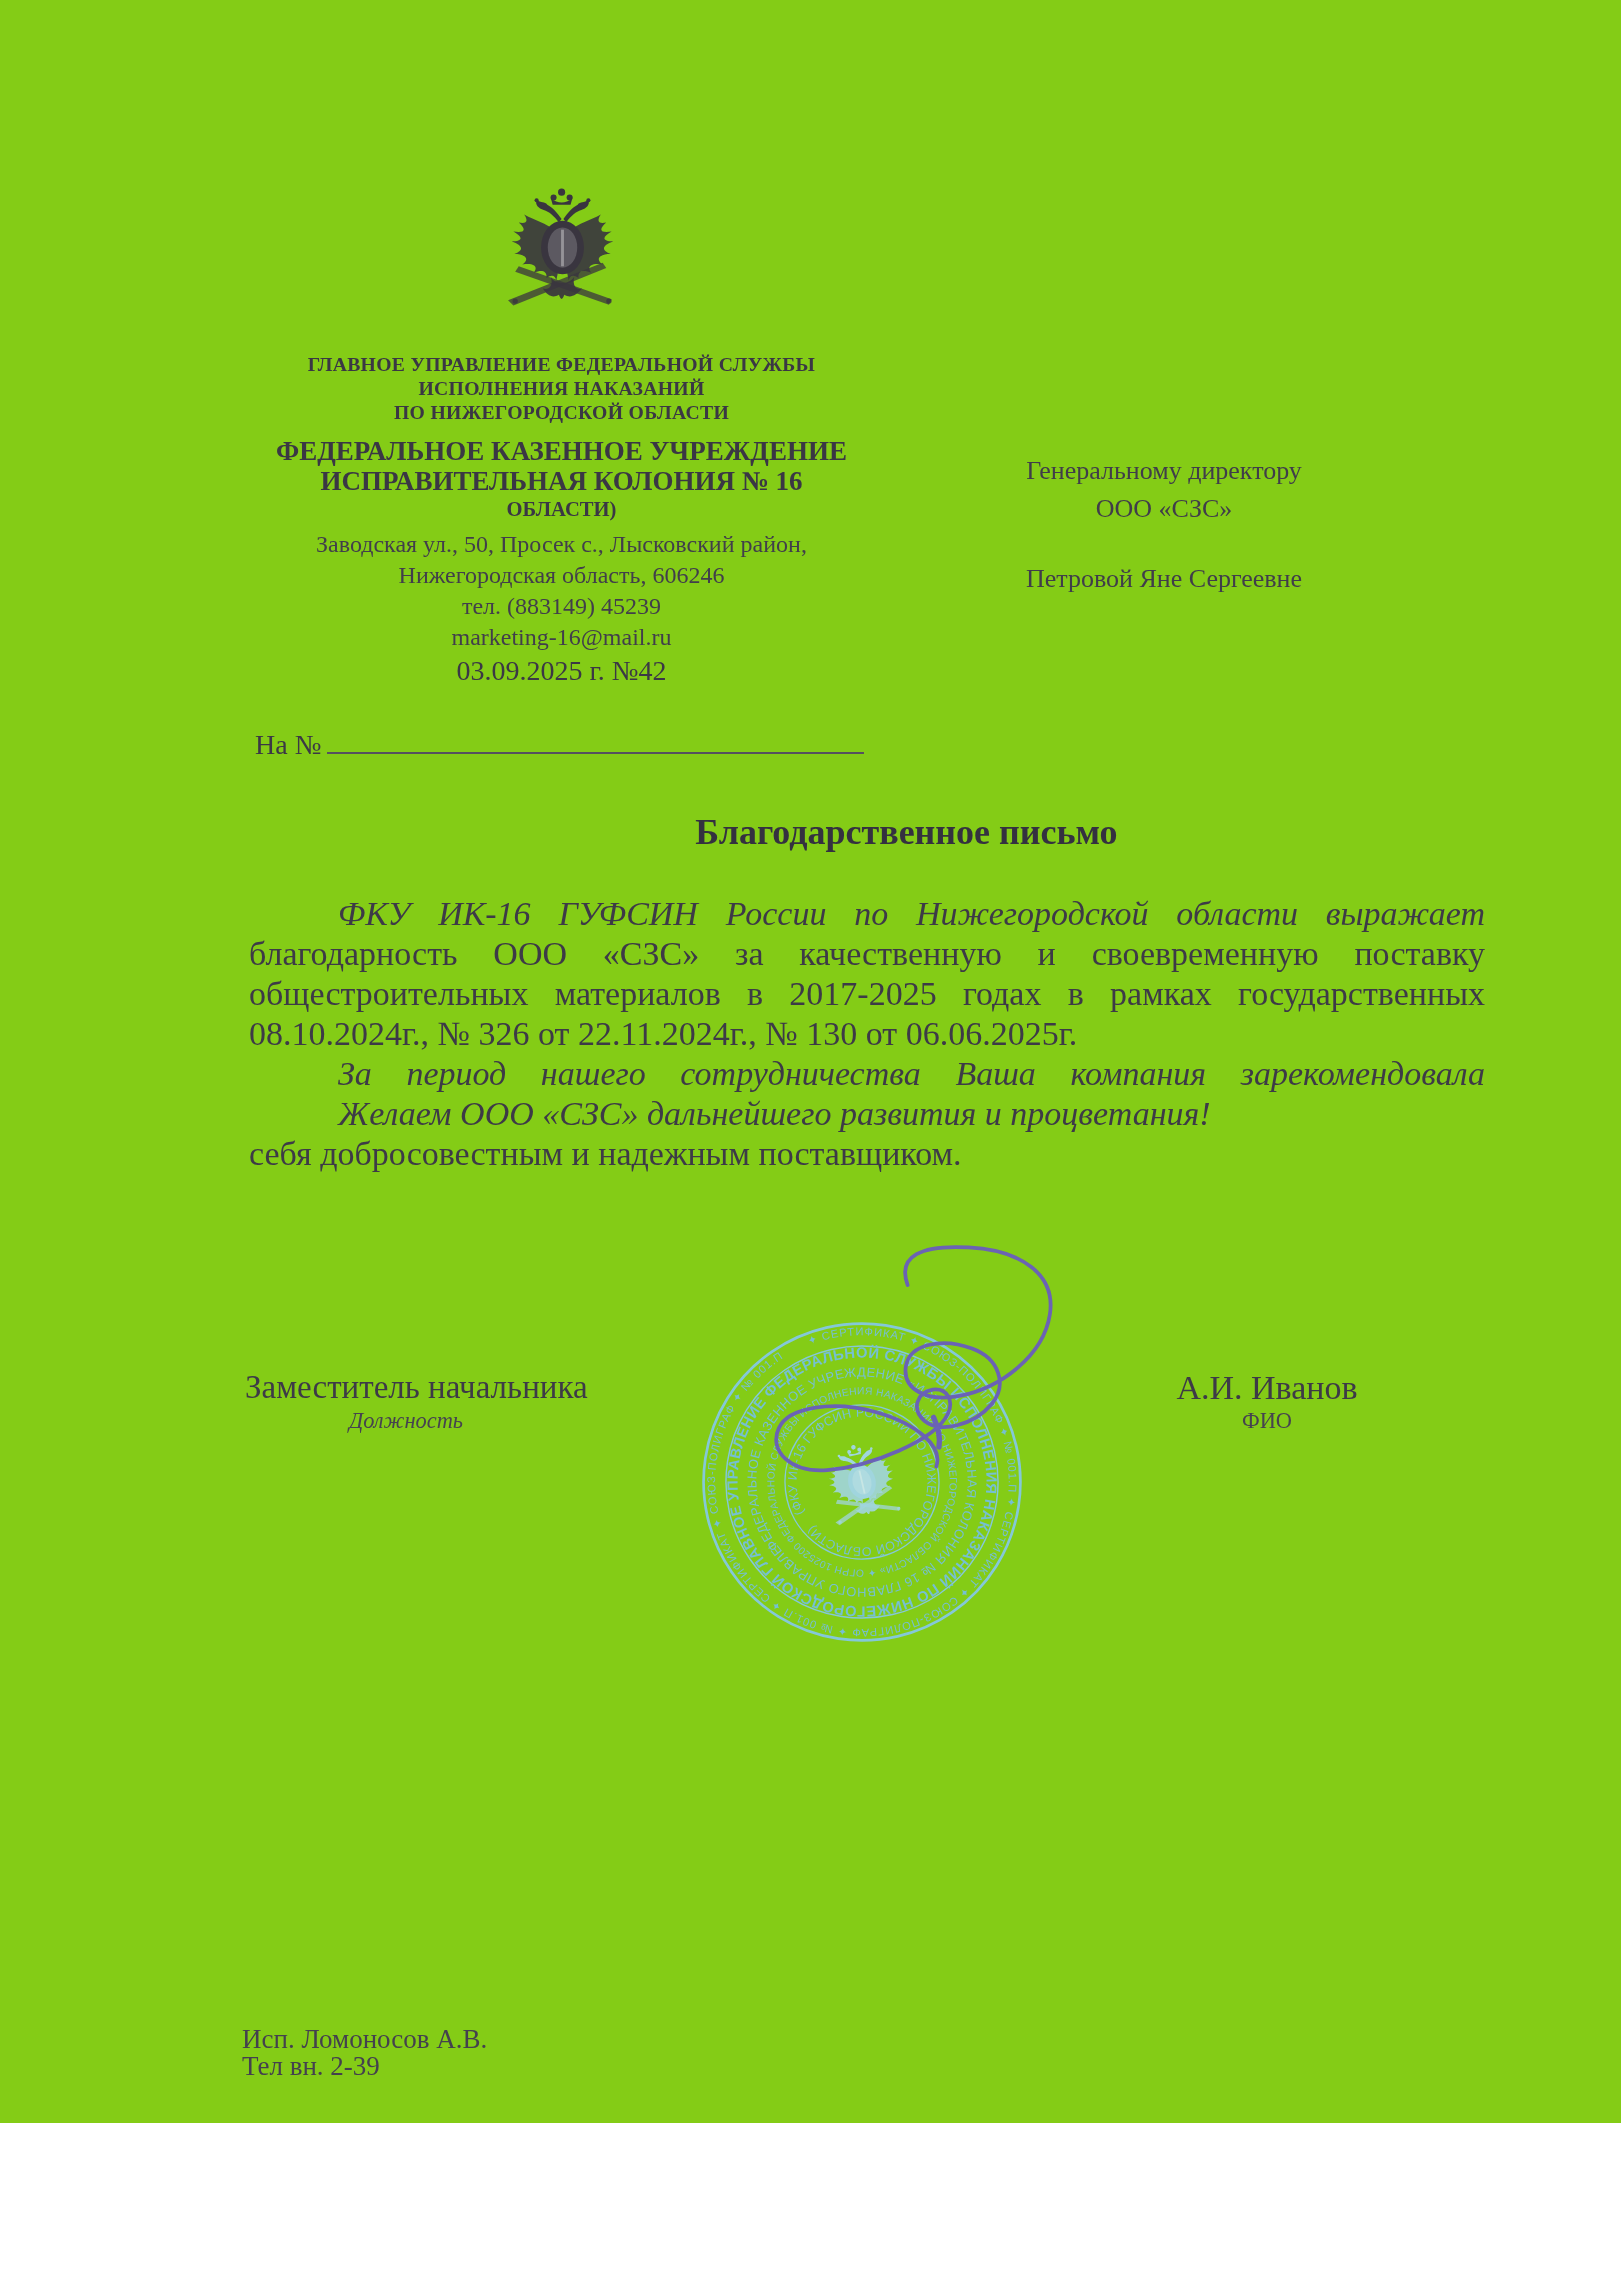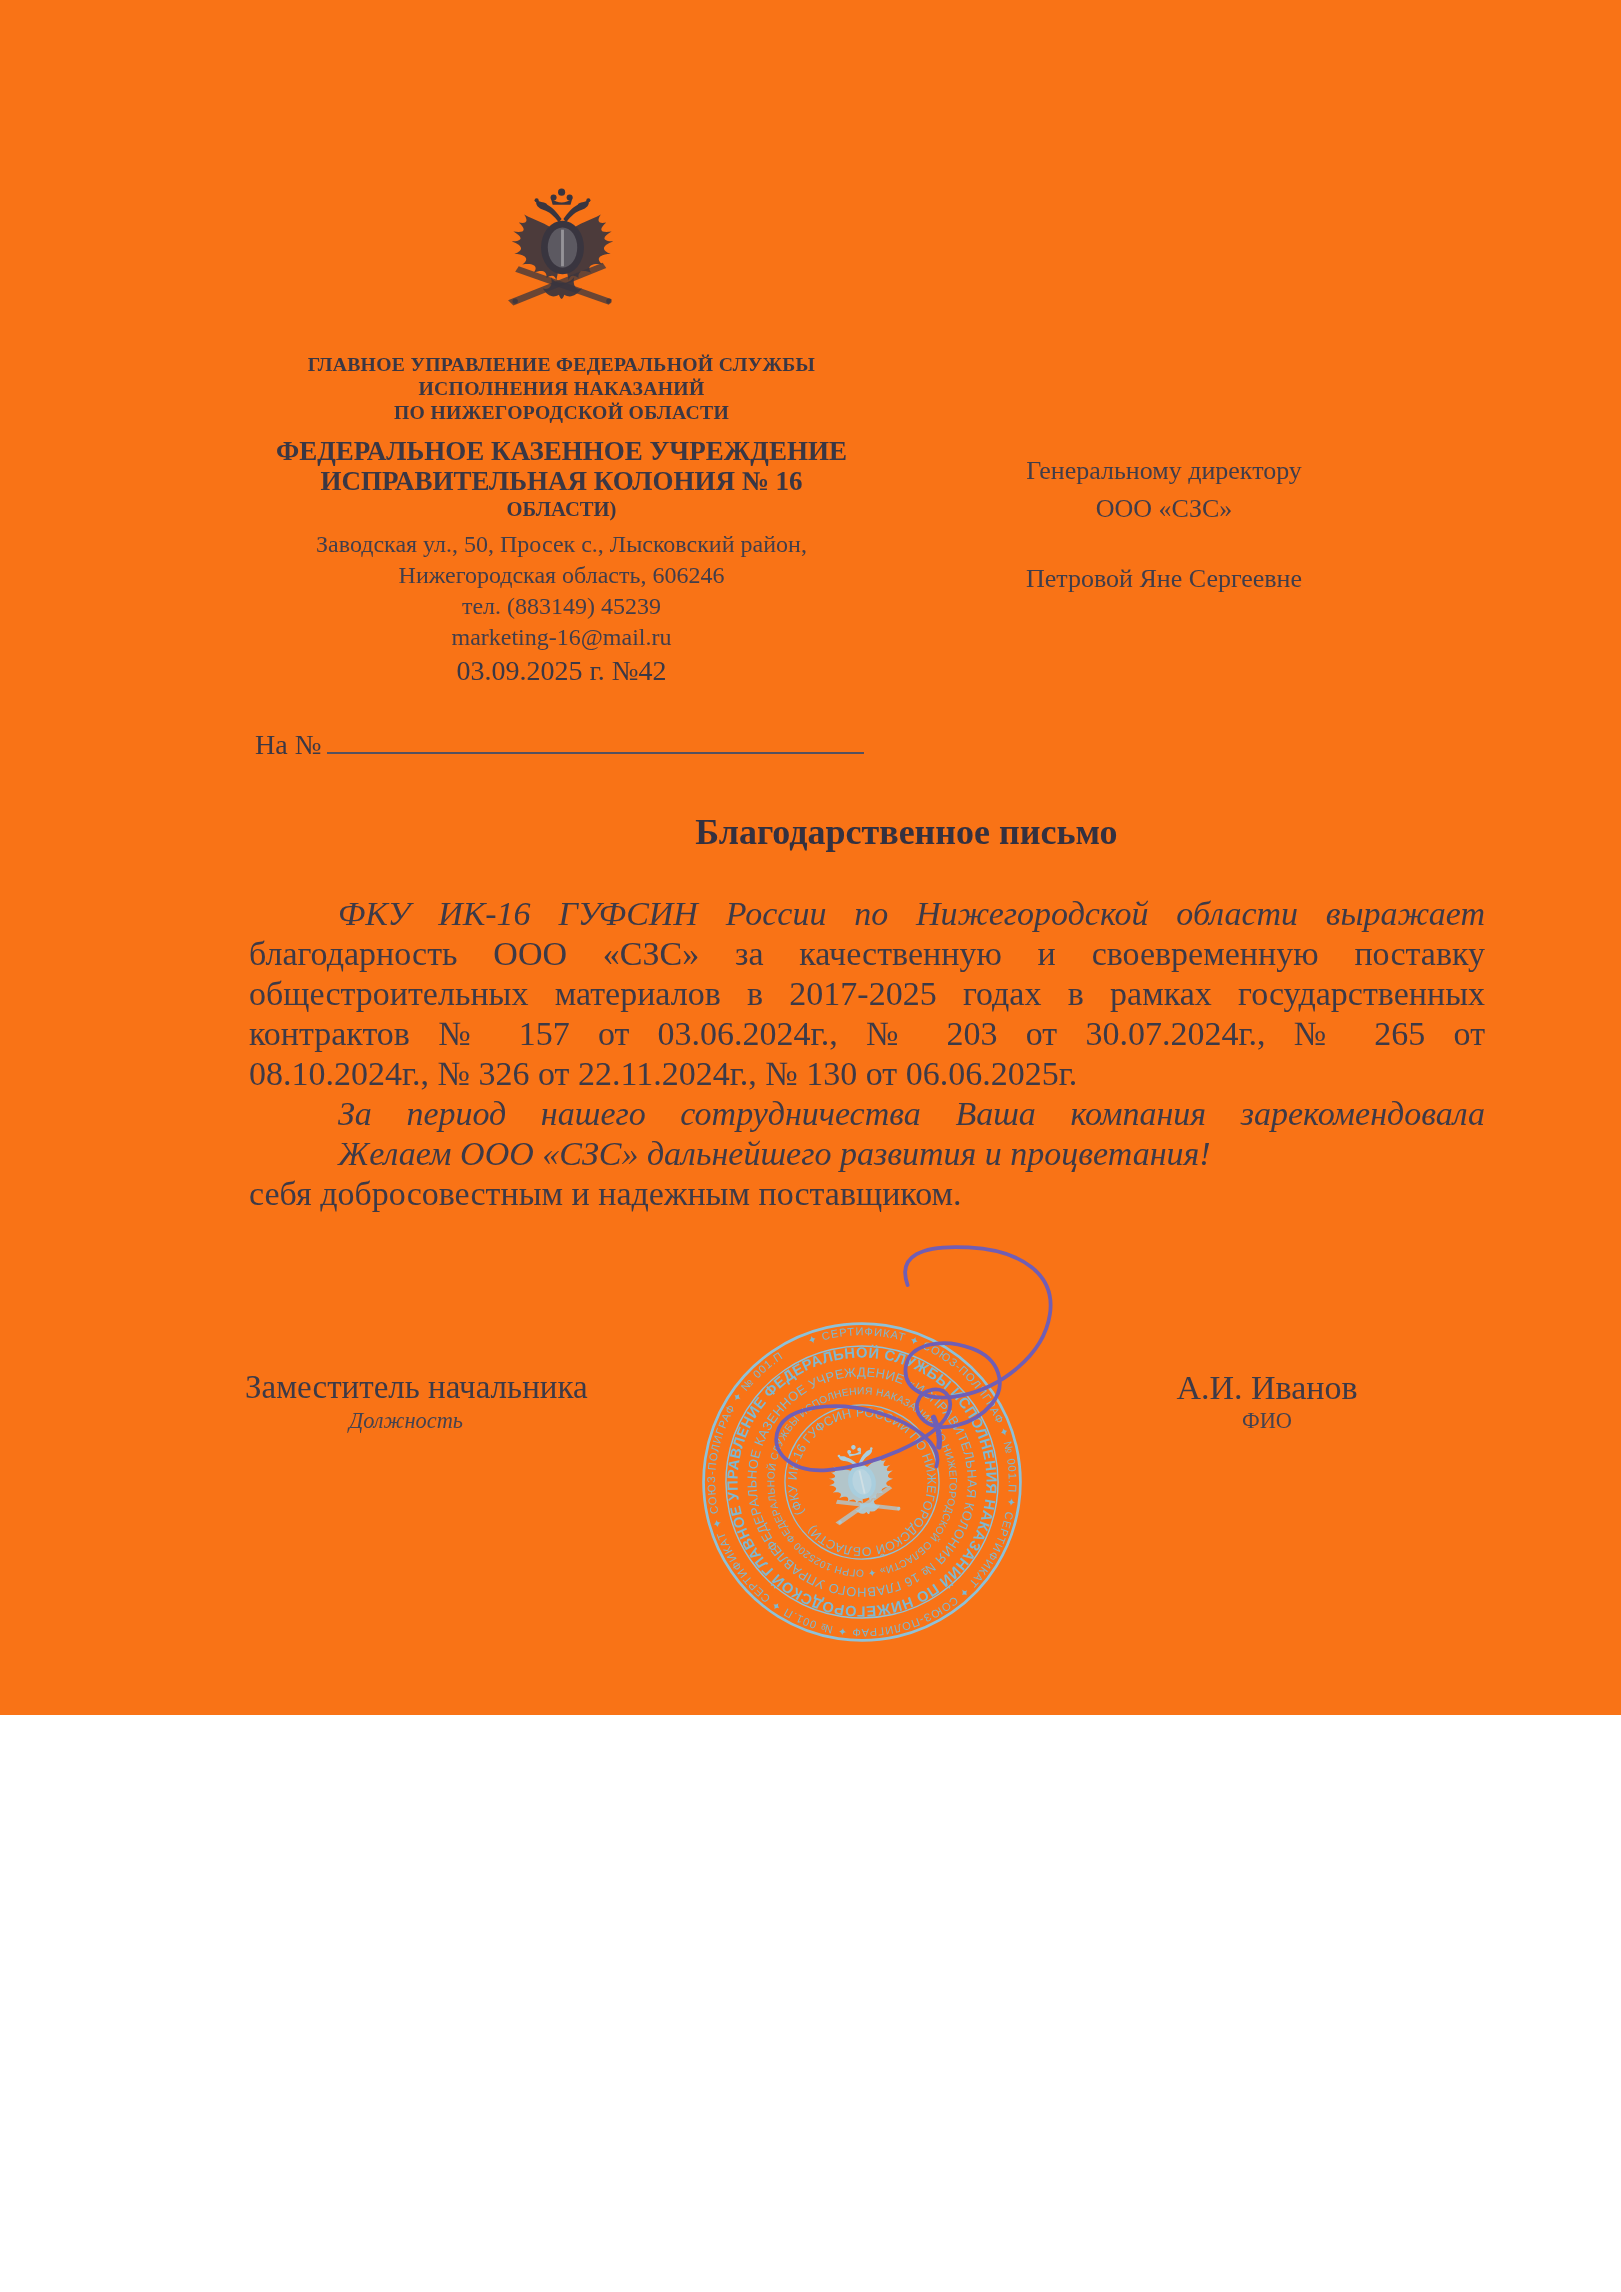--- a/index.html
+++ b/index.html
@@ -1,17 +1,17 @@
 <!DOCTYPE html>
 <html style="font-size:14.3px"><head>
 <meta charset="utf-8">
 <style>
   html,body{margin:0;padding:0;background:#ffffff;}
   .page{
-    position:relative;width:1622px;height:1715px;background:#f97316;overflow:hidden;
+    position:relative;width:1622px;height:2123px;background:#84cc16;overflow:hidden;
     font-family:"Liberation Serif", serif;color:#3d3a47;
   }
   .abs{position:absolute;}
   
   .lh-col{left:248px;top:352px;width:627px;text-align:center;color:#3a3744;}
   .lh-org{font-weight:700;font-size:19.7px;line-height:24px;letter-spacing:0.3px;}
   .lh-inst{margin-top:11.6px;font-weight:700;font-size:27px;line-height:30px;}
   .lh-abbrev{font-weight:700;font-size:20.6px;line-height:27px;}
   .lh-addr{margin-top:6.3px;font-size:24px;line-height:31px;color:#413e4b;}
   .lh-date{font-size:28px;line-height:34px;margin-top:0.9px;color:#3b3845;}
@@ -121,21 +121,20 @@
     <div>ООО «СЗС»</div>
     <div class="name">Петровой Яне Сергеевне</div>
   </div>
 
   <div class="abs title">Благодарственное письмо</div>
 
   <div class="abs body-block">
     <div class="jline indent">ФКУ ИК-16 ГУФСИН России по Нижегородской области выражает</div>
     <div class="jline">благодарность ООО «СЗС» за качественную и своевременную поставку</div>
     <div class="jline">общестроительных материалов в 2017-2025 годах в рамках государственных</div>
-    <div class="jline">контрактов № 157 от 03.06.2024г., № 203 от 30.07.2024г., № 265 от</div>
     <div class="lline">08.10.2024г., № 326 от 22.11.2024г., № 130 от 06.06.2025г.</div>
     <div class="jline indent">За период нашего сотрудничества Ваша компания зарекомендовала</div>
     <div class="lline indent">Желаем ООО «СЗС» дальнейшего развития и процветания!</div>
     <div class="lline">себя добросовестным и надежным поставщиком.</div>
   </div>
 
   <div class="abs stamp-wrap">
     <svg width="358" height="358" viewBox="0 0 400 400">
       <defs>
         <path id="ring-cert" d="M 200 36 A 164 164 0 1 1 199.9 36"></path>

